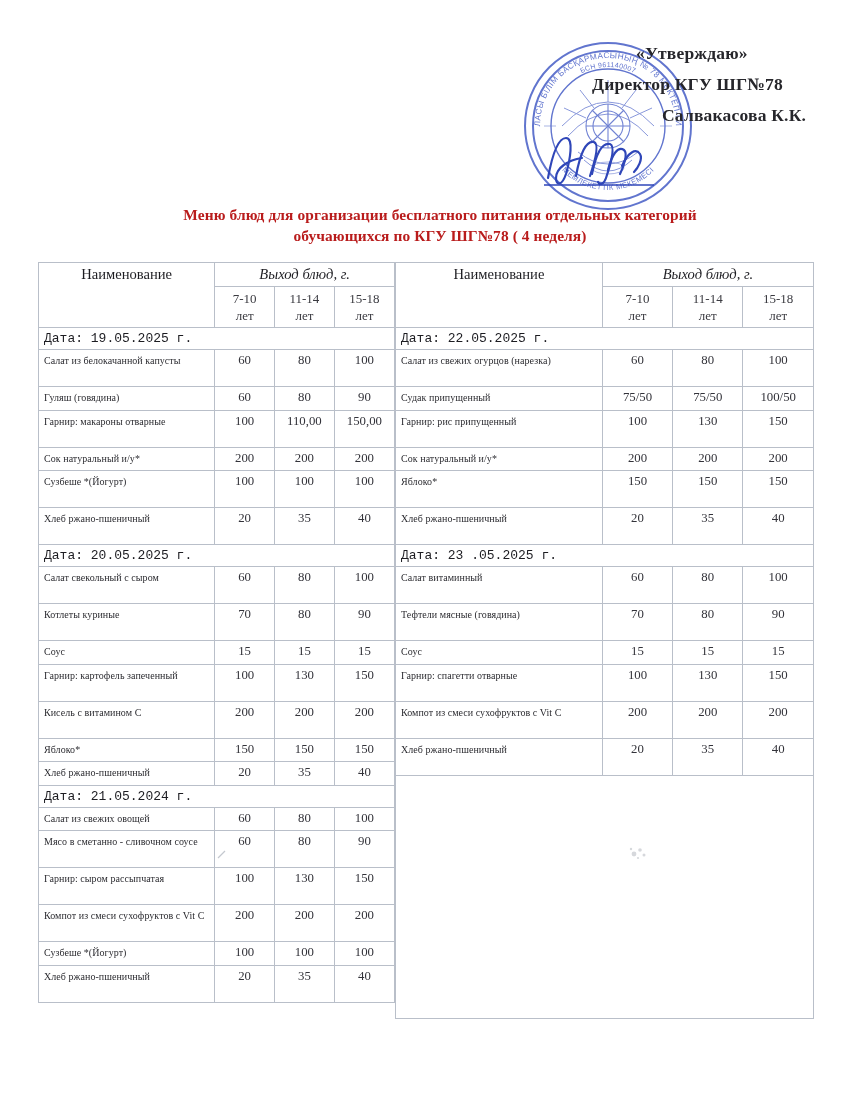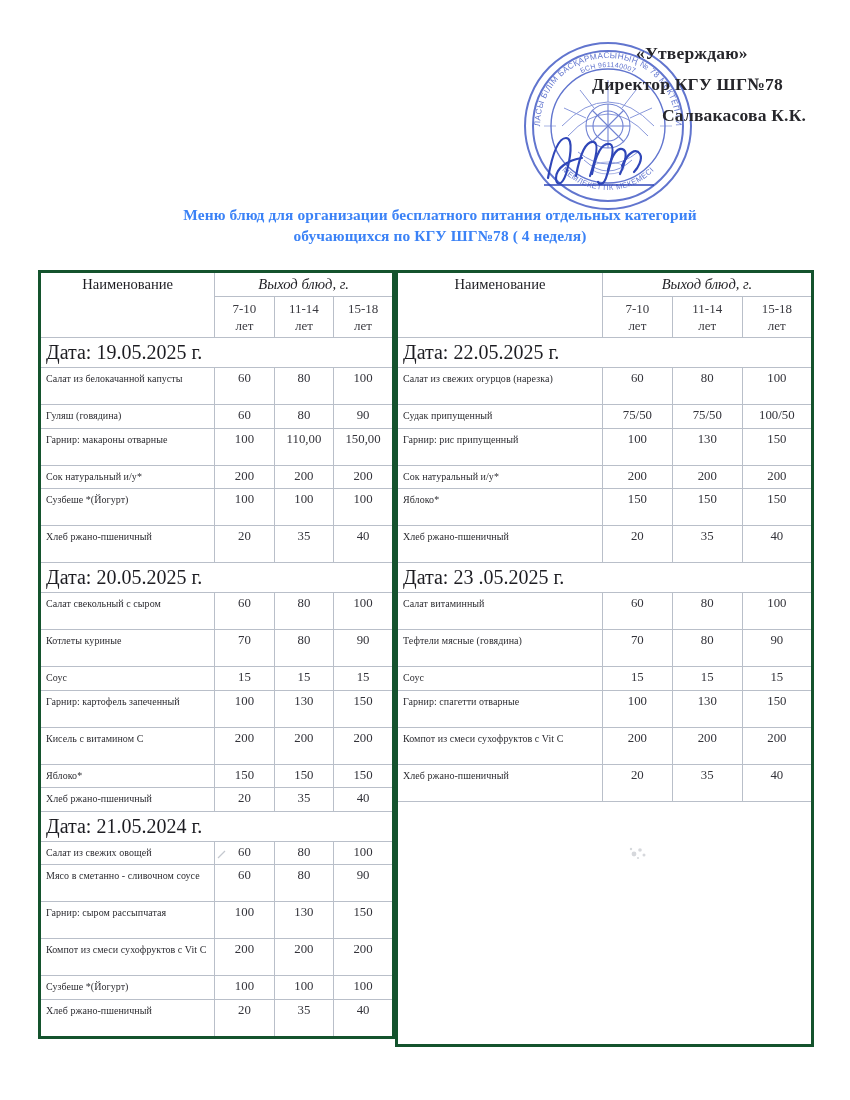--- a/index.html
+++ b/index.html
@@ -67,21 +67,21 @@
   
   #doc-title {
     position: absolute;
     left: 120px;
     top: 204px;
     width: 640px;
     text-align: center;
     font-weight: bold;
     font-size: 15.4px;
     line-height: 21px;
-    color: #3b82f6;
+    color: #b91c1c;
     letter-spacing: .1px;
   }
   #doc-title .t-l2 { display: block; }
 
   
   #menu-area {
     position: absolute;
     left: 38px;
     top: 262px;
     width: 776px;
@@ -103,21 +103,21 @@
     color: #2c2c31;
   }
   table.menu-table td, table.menu-table th {
     border: 1px solid #b9bfc9;
     padding: 3px 5px;
     vertical-align: top;
     font-weight: normal;
     background: transparent;
   }
   
-  table.menu-table { border: 3px solid #14532d; margin-top: 8px; }
+  table.menu-table { border: 1px solid #14532d; }
 
   
   th.h-name {
     text-align: center;
     font-weight: bold;
     font-size: 14.6px;
     vertical-align: middle;
     color: #1d1d22;
     padding: 6px 4px;
   }
@@ -135,27 +135,28 @@
     line-height: 17px;
     color: #3a3a40;
     padding: 3px 6px 6px;
     font-weight: normal;
   }
   th.h-age .age-lo { display: block; }
 
   
   td.date-cell {
     font-weight: bold;
-    font-size: 20px;
+    font-size: 13px;
     color: #1c1c21;
     padding: 12px 6px 13px 8px;
     border-left: 1px solid #aab0bb;
     border-right: 1px solid #aab0bb;
     border-top: 1px solid #b9bfc9;
     border-bottom: 1px solid #b9bfc9;
+    font-family: Liberation Mono, monospace;
   }
 
   
   td.dish {
     text-align: left;
     line-height: 16.5px;
     font-size: 10px;
     letter-spacing: .05px;
   }
   td.qty {

